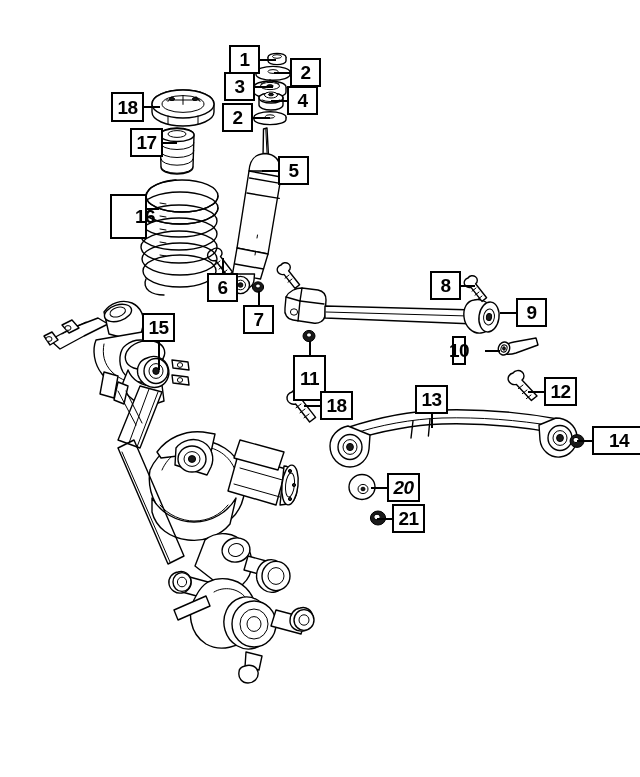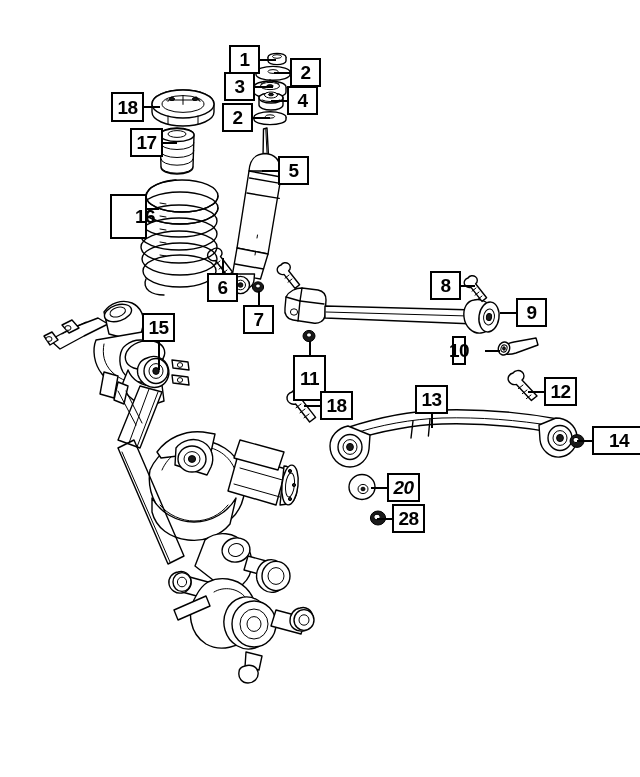--- a/index.html
+++ b/index.html
@@ -417,16 +417,16 @@
     <div class="leader h" style="left:144px; top:106px; width:16px;"></div>
     <div class="callout" style="left:111px; top:92px; width:33px; height:30px;">18</div>
 
     <div class="leader h" style="left:304px; top:405px; width:16px;"></div>
     <div class="callout" style="left:320px; top:391px; width:33px; height:29px;">18</div>
 
     <div class="leader h" style="left:371px; top:487px; width:16px;"></div>
     <div class="callout" style="left:387px; top:473px; width:33px; height:29px;font-style:italic;">20</div>
 
     <div class="leader h" style="left:377px; top:518px; width:15px;"></div>
-    <div class="callout" style="left:392px; top:504px; width:33px; height:29px;">28</div>
+    <div class="callout" style="left:392px; top:504px; width:33px; height:29px;">21</div>
 
   </div>
 </div>
 
 </body></html>

